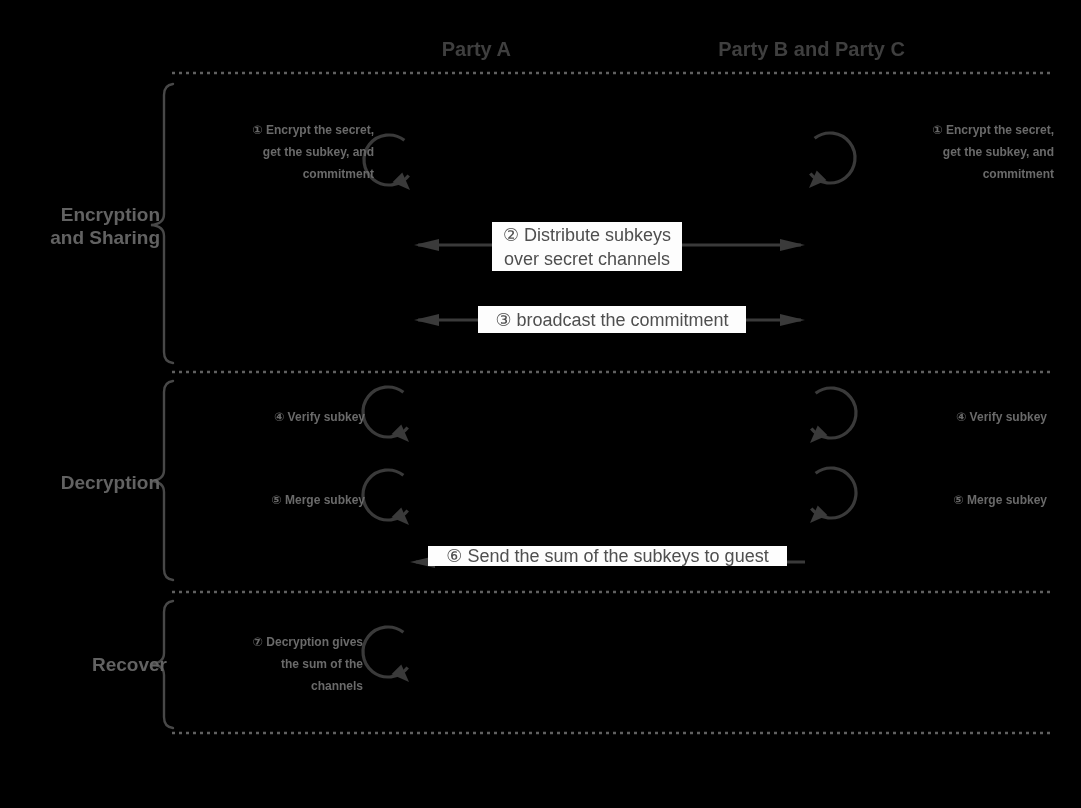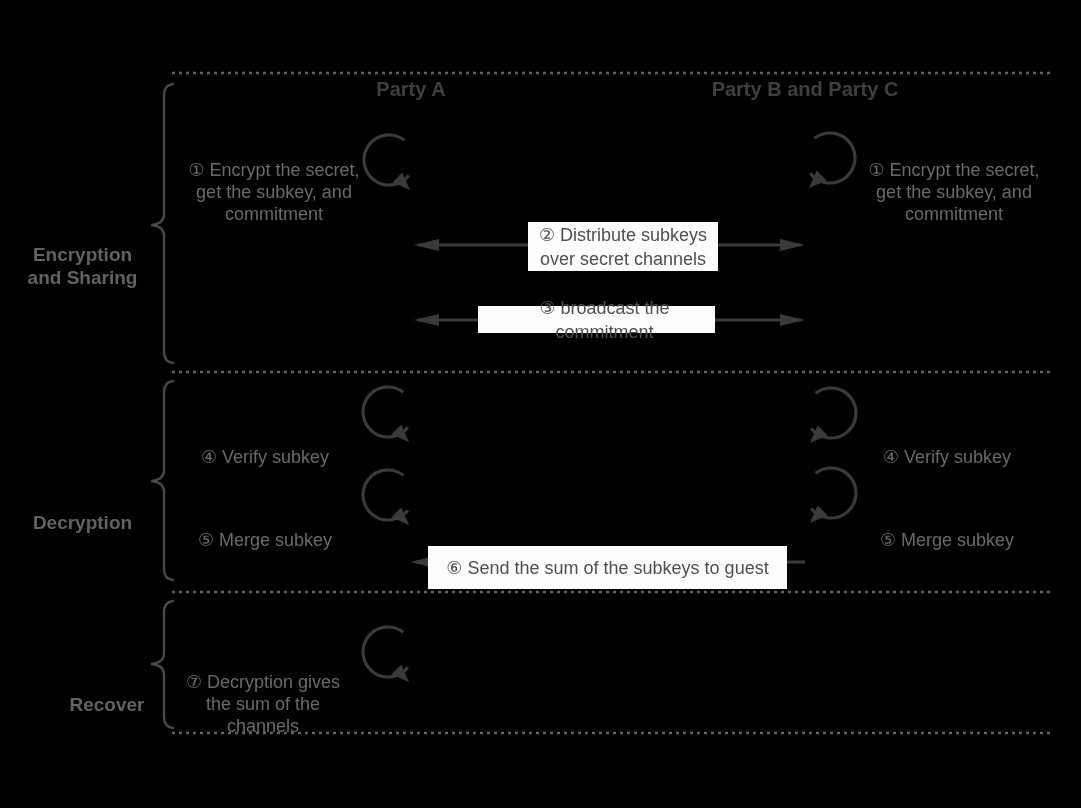--- a/index.html
+++ b/index.html
@@ -11,23 +11,23 @@
   .canvas{
     position:relative;width:1081px;height:808px;background:var(--background);
     overflow:hidden;font-family:"Liberation Sans","DejaVu Sans",sans-serif;
   }
   svg.layer{position:absolute;left:0;top:0;}
   .stroke-sep{stroke:var(--separator);stroke-width:2.4;stroke-dasharray:3 4;fill:none;}
   .stroke-brace{stroke:var(--brace);stroke-width:2.4;fill:none;stroke-linecap:round;}
   .stroke-arrow{stroke:var(--arrow);stroke-width:3;fill:none;}
   .stroke-loop{stroke:var(--arrow);stroke-width:3.2;fill:none;}
   .fill-arrow{fill:var(--arrow);stroke:none;}
-  .txt{position:absolute;text-align:center;white-space:pre-line;margin-top:40px;}
+  .txt{position:absolute;text-align:right;white-space:pre-line;}
   .header{color:var(--header-text);font-size:20px;font-weight:bold;line-height:23px;}
-  .step{color:var(--step-text);font-size:18px;font-weight:normal;line-height:22px;}
+  .step{color:var(--step-text);font-size:12px;font-weight:bold;line-height:22px;}
   .phase{color:var(--phase-text);font-size:19px;font-weight:bold;line-height:23px;}
   .msgbox{
     position:absolute;background:var(--message-box-bg);color:var(--message-box-text);
     font-size:18px;line-height:24px;display:flex;align-items:center;justify-content:center;
     text-align:center;white-space:pre-line;
   }
 </style>
 </head>
 <body>
 
@@ -89,34 +89,34 @@
       <polygon class="fill-arrow" points="410,562 435,556 435,568"></polygon>
     </g>
   </svg>
 
   <div class="txt header" style="left:311px;top:38px;width:200px;">Party A</div>
   <div class="txt phase" style="left:5px;top:203px;width:155px;">Encryption
 and Sharing</div>
 
   <div class="txt header" style="left:705px;top:38px;width:200px;">Party B and Party C</div>
   <div class="txt phase" style="left:5px;top:471px;width:155px;">Decryption</div>
-  <div class="txt phase" style="left:32px;top:653px;width:150px;">Recover</div>
+  <div class="txt phase" style="left:17px;top:653px;width:150px;">Recover</div>
 
   <div class="txt step" style="left:174px;top:119px;width:200px;">① Encrypt the secret,
 get the subkey, and
 commitment</div>
   <div class="txt step" style="left:165px;top:406px;width:200px;">④ Verify subkey</div>
   <div class="txt step" style="left:165px;top:489px;width:200px;">⑤ Merge subkey</div>
   <div class="txt step" style="left:163px;top:631px;width:200px;">⑦ Decryption gives
 the sum of the
 channels</div>
 
   <div class="txt step" style="left:854px;top:119px;width:200px;">① Encrypt the secret,
 get the subkey, and
 commitment</div>
   <div class="txt step" style="left:847px;top:406px;width:200px;">④ Verify subkey</div>
   <div class="txt step" style="left:847px;top:489px;width:200px;">⑤ Merge subkey</div>
 
-  <div class="msgbox" style="left:528px;top:222px;width:190px;height:49px;">② Distribute subkeys
+  <div class="msgbox" style="left:492px;top:222px;width:190px;height:49px;">② Distribute subkeys
 over secret channels</div>
-  <div class="msgbox" style="left:478px;top:306px;width:221px;height:27px;padding-left:16px;">③ broadcast the commitment</div>
-  <div class="msgbox" style="left:428px;top:546px;width:359px;height:43px;">⑥ Send the sum of the subkeys to guest</div>
+  <div class="msgbox" style="left:478px;top:306px;width:268px;height:27px;">③ broadcast the commitment</div>
+  <div class="msgbox" style="left:428px;top:546px;width:359px;height:20px;">⑥ Send the sum of the subkeys to guest</div>
 </div>
 
 </body></html>

